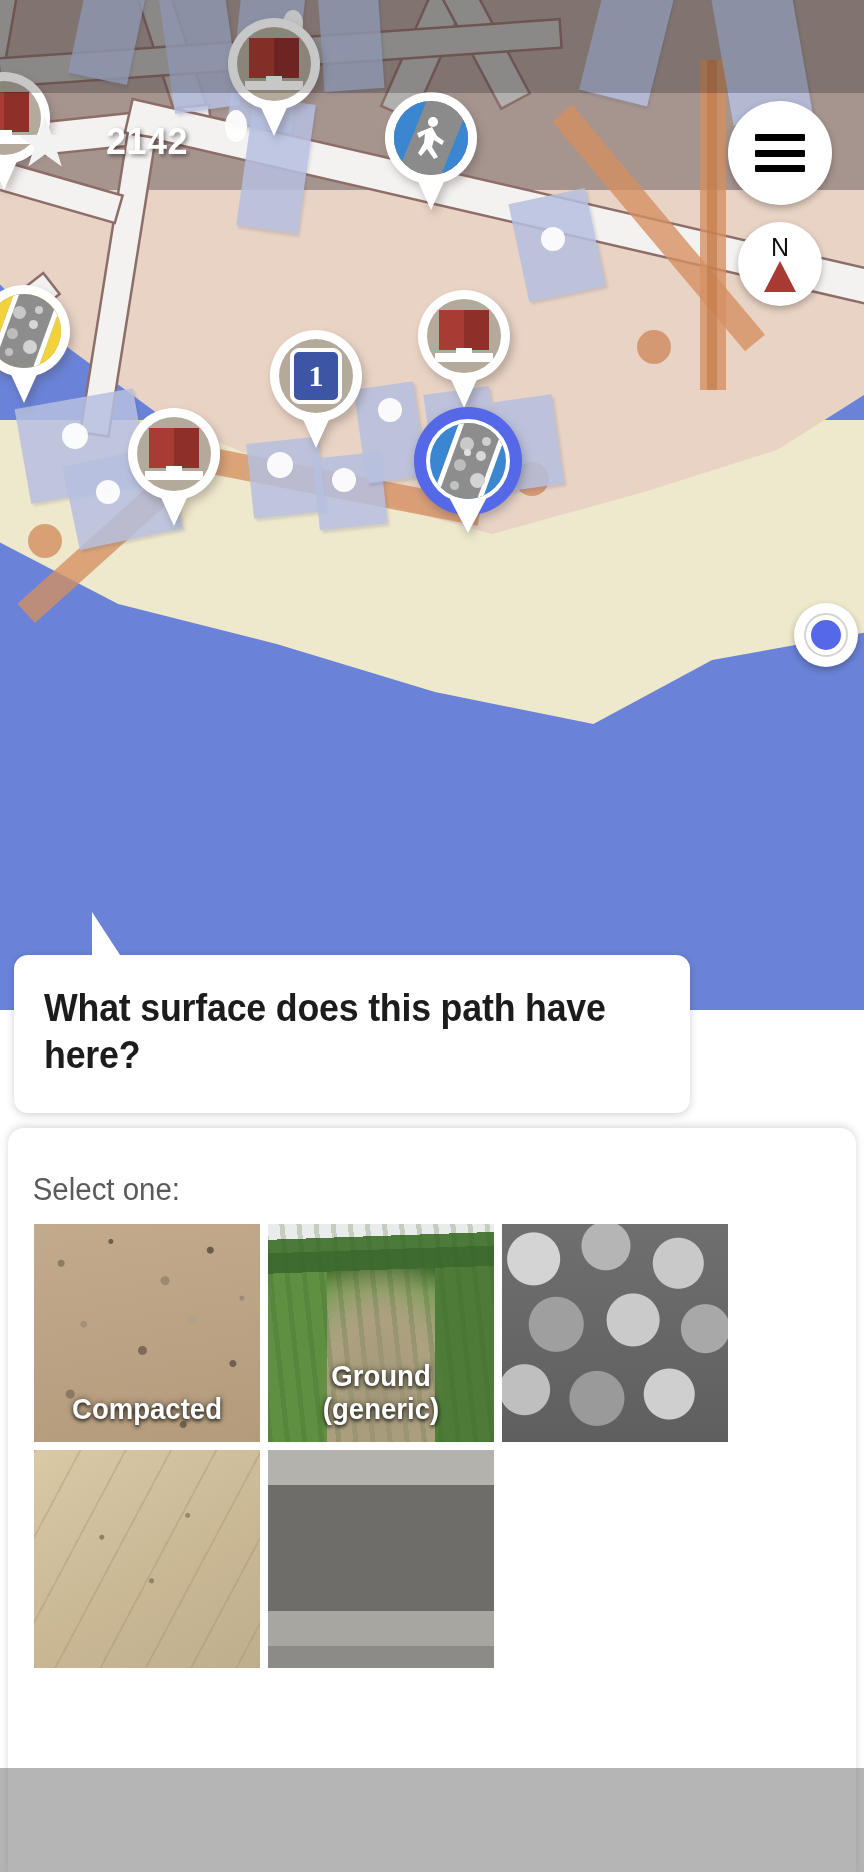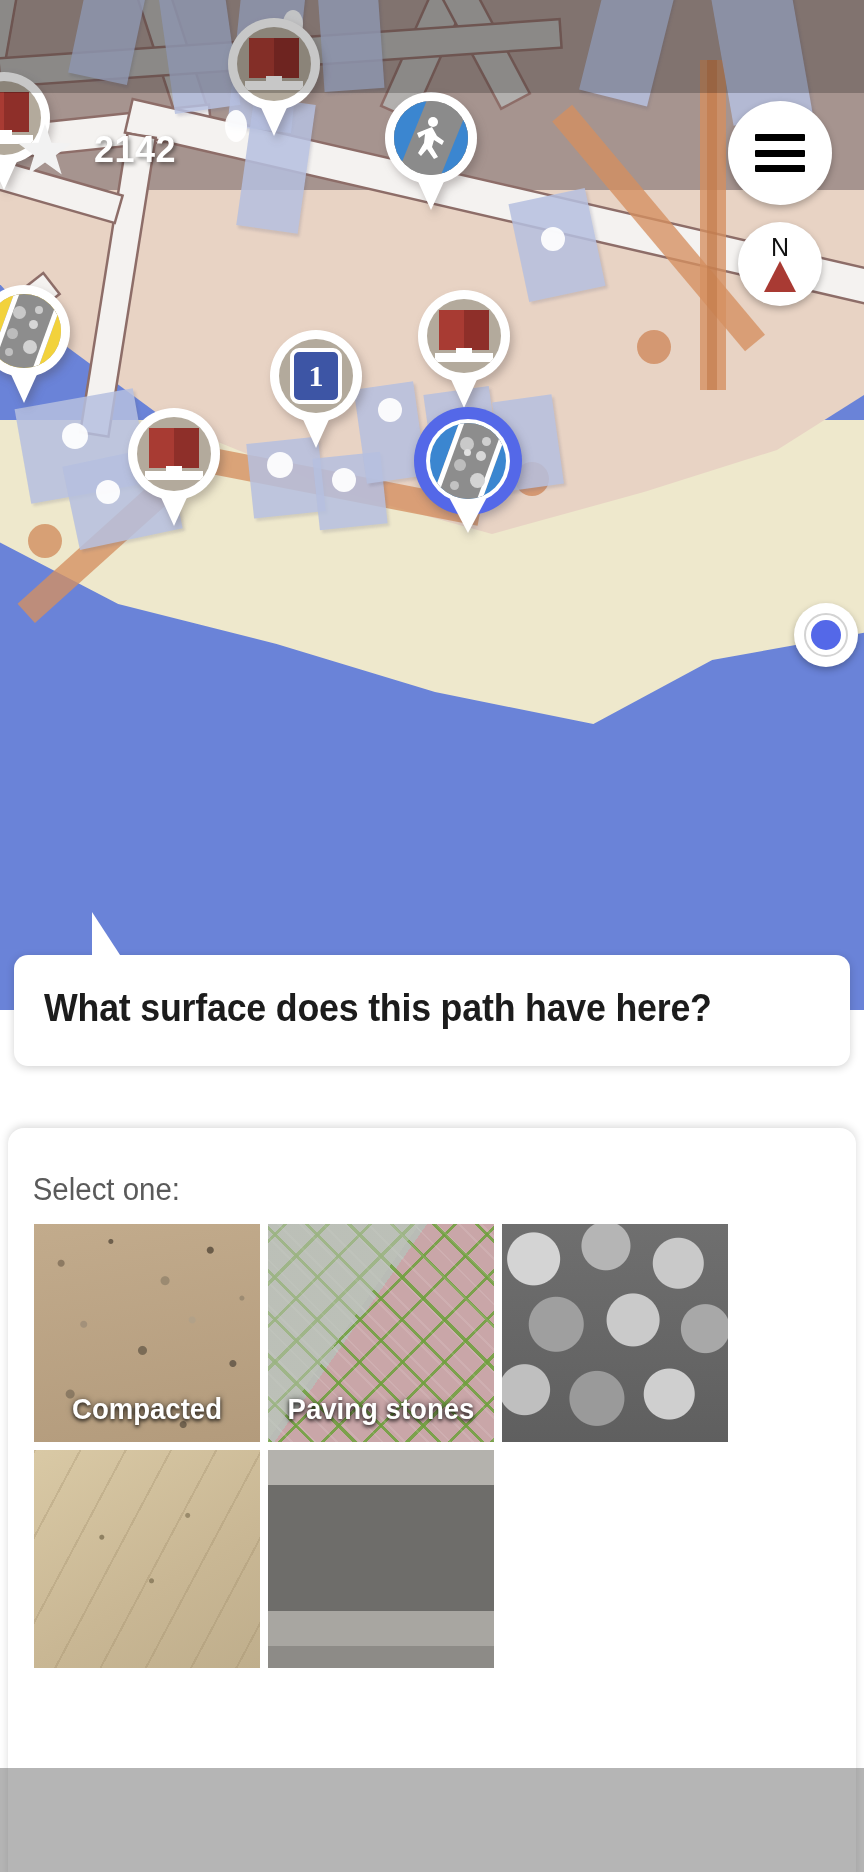--- a/index.html
+++ b/index.html
@@ -137,21 +137,21 @@
   }
   .sel-marker .ring { width: 84px; height: 84px; border-radius: 50%; background: #fff; display:flex; align-items:center; justify-content:center; }
   .sel-marker .ico-surface { width: 76px; height: 76px; border-radius: 50%; }
   .sel-tail {
     position: absolute; left: 50%; top: 92px; transform: translateX(-50%);
     width: 0; height: 0; border-left: 18px solid transparent;
     border-right: 18px solid transparent; border-top: 34px solid #fff;
   }
 
   
-  .star-wrap { position: absolute; left: 18px; top: 124px; z-index: 30; display: flex; align-items: center; gap: 22px; }
+  .star-wrap { position: absolute; left: 18px; top: 116px; z-index: 30; display: flex; align-items: center; gap: 34px; }
   .star {
     width: 54px; height: 52px; background: #f2f2f2;
     clip-path: polygon(50% 0%, 62% 36%, 100% 37%, 70% 60%, 81% 97%, 50% 74%, 19% 97%, 30% 60%, 0 37%, 38% 36%);
     filter: drop-shadow(2px 3px 2px rgba(0,0,0,.35));
   }
   .star-count {
     color: #fff; font-size: 36px; font-weight: bold; letter-spacing: .5px;
     text-shadow: 2px 2px 4px rgba(0,0,0,.45);
     font-family: "Liberation Sans", sans-serif;
   }
@@ -169,21 +169,21 @@
   .compass-n { font-size: 25px; font-weight: normal; color: #111; line-height: .9; margin-bottom: 2px; font-family: "Liberation Sans", sans-serif; }
   .compass-arrow {
     width: 0; height: 0; border-left: 16px solid transparent;
     border-right: 16px solid transparent; border-bottom: 31px solid #a93a33;
   }
   .fab-gps { right: 6px; top: 603px; width: 64px; height: 64px; }
   .gps-ring { width: 44px; height: 44px; border-radius: 50%; border: 2px solid #d3d3d3; display: flex; align-items: center; justify-content: center; }
   .gps-dot { width: 30px; height: 30px; border-radius: 50%; background: #5468e8; }
 
   
-  .bubble-wrap { position: absolute; left: 14px; top: 955px; width: 836px; z-index: 50; }
+  .bubble-wrap { position: absolute; left: 14px; top: 955px; width: 676px; z-index: 50; }
   .bubble-tail {
     position: absolute; left: 78px; top: -43px; width: 0; height: 0;
     border-left: 0 solid transparent; border-right: 30px solid transparent;
     border-bottom: 46px solid #fff;
   }
   .bubble {
     background: #fff; border-radius: 14px; padding: 30px 30px 34px 30px;
     box-shadow: 0 2px 8px rgba(0,0,0,.18);
   }
   .bubble-text {
@@ -521,25 +521,25 @@
   </div>
 
   <div class="sheet">
     <div class="sheet-label">Select one:</div>
     <div class="grid">
 
       <div class="tile">
         <div class="tex tex-compacted"></div>
         <div class="tile-label">Compacted</div>
       </div>
-
       <div class="tile">
-        <div class="tex tex-paving"></div>
-        <div class="tile-label">Paving stones</div>
-      </div>
+        <div class="tex tex-ground"></div>
+        <div class="tile-label">Ground (generic)</div>
+      </div>
+
 
       <div class="tile">
         <div class="tex tex-gravel"></div>
         <div class="tile-label"></div>
       </div>
       <div class="tile">
         <div class="tex tex-sand"></div>
         <div class="tile-label"></div>
       </div>
       <div class="tile">

